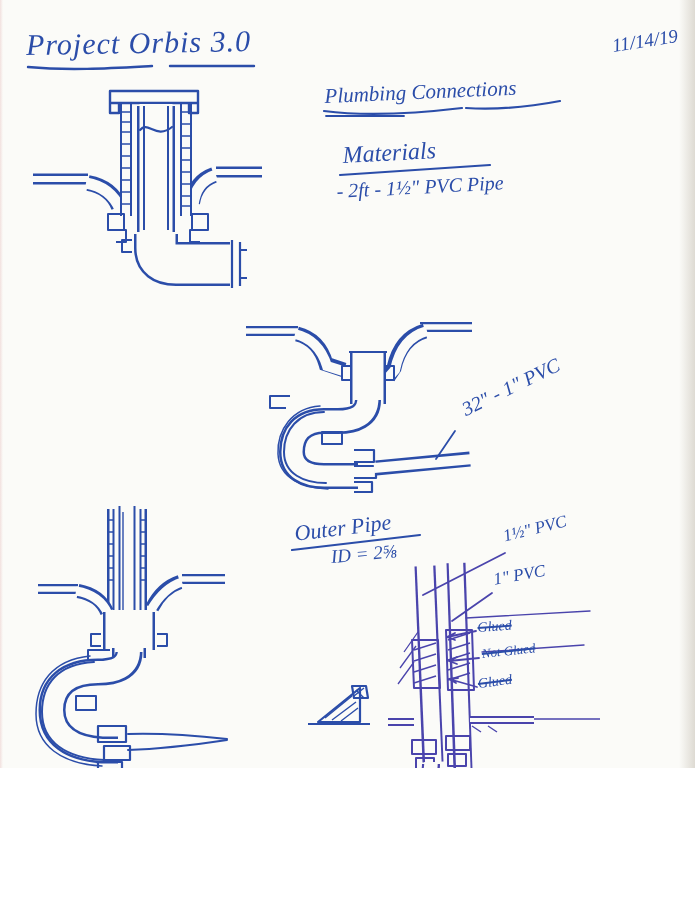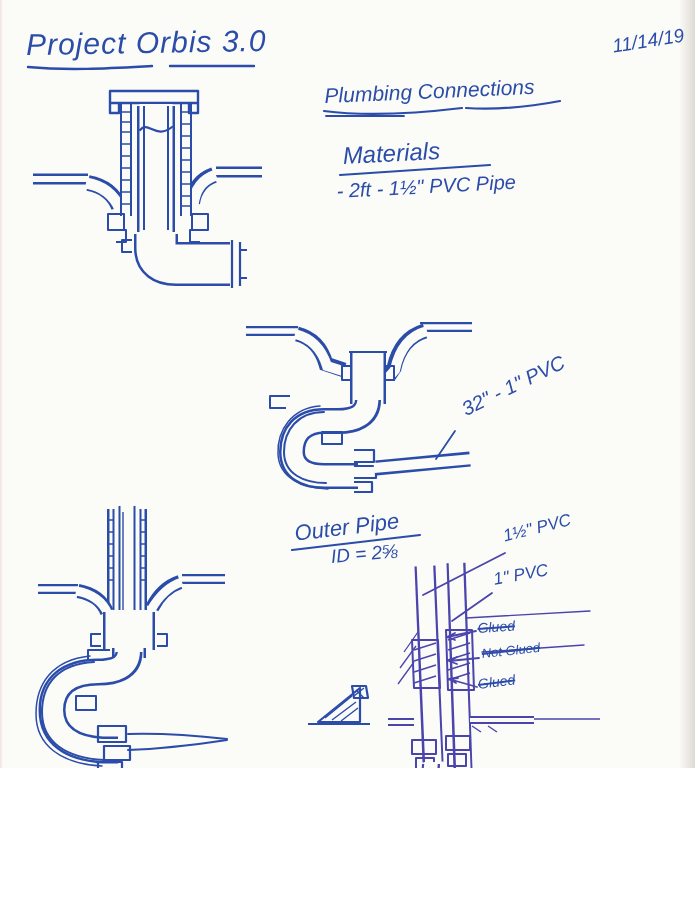--- a/index.html
+++ b/index.html
@@ -1,19 +1,19 @@
 <!DOCTYPE html>
 <html><head>
 <meta charset="utf-8">
 <style>
   html,body{margin:0;padding:0;}
   #page{
     position:relative; width:695px; height:768px; overflow:hidden;
     background:#fbfbf8;
-    font-family:Liberation Sans, sans-serif;
+    font-family:Liberation Serif, serif;
   }
   
   .edge-right{position:absolute; top:0; right:0; width:16px; height:100%;
     background:linear-gradient(to right, rgba(186,178,164,0), rgba(186,178,164,0.45));}
   .edge-left{position:absolute; top:0; left:0; width:3px; height:100%;
     background:linear-gradient(to right, rgba(225,175,175,0.35), rgba(225,175,175,0));}
   .scan-line{position:absolute; left:0; top:889px; width:505px; height:4px;
     background:linear-gradient(to right,#1d1d1b 0%,#333330 55%,rgba(60,60,55,0) 100%);
     transform:rotate(0.7deg); transform-origin:left center; border-radius:2px;}
   

